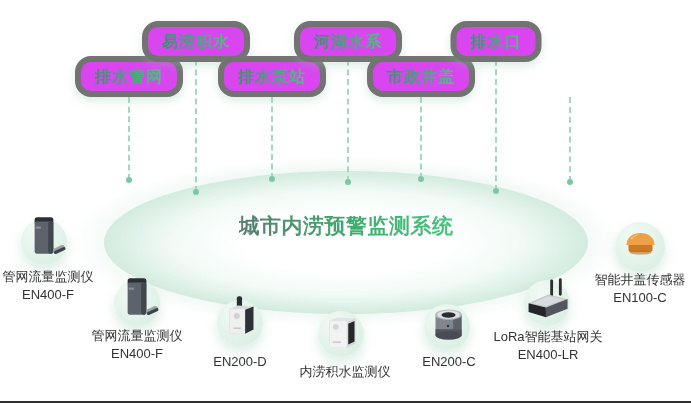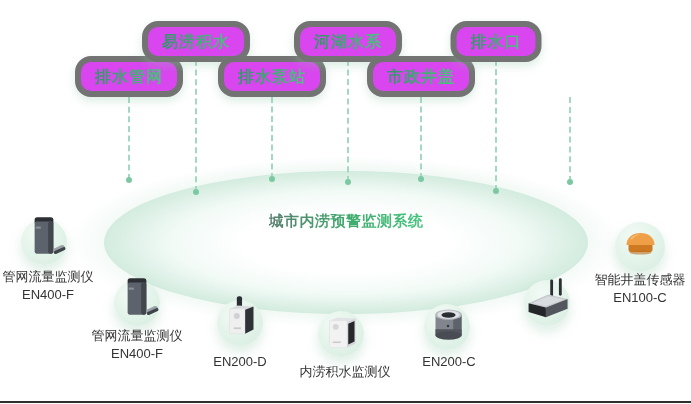--- a/index.html
+++ b/index.html
@@ -33,21 +33,21 @@
     background:radial-gradient(closest-side,rgba(198,229,212,0.95) 0%,rgba(198,229,212,0.55) 62%,rgba(198,229,212,0) 100%);
     z-index:1;
   }
   .ellipse-inner{
     position:absolute;left:104px;top:171px;width:484px;height:143px;border-radius:50%;
     background:radial-gradient(closest-side,#ffffff 0%,#ffffff 42%,rgba(243,251,247,0.95) 72%,rgba(206,233,219,0.85) 100%);
     z-index:2;
   }
   .system-title{
     position:absolute;left:346px;top:212px;transform:translateX(-50%);
-    font-size:15px;font-weight:bold;letter-spacing:0.5px;white-space:nowrap;z-index:4;
+    font-size:21px;font-weight:bold;letter-spacing:0.5px;white-space:nowrap;z-index:4;
     background:linear-gradient(90deg,#587e6e 0%,#3fae6e 55%,#45c57e 100%);
     -webkit-background-clip:text;background-clip:text;color:transparent;
   }
   
   .device-circle{
     position:absolute;width:46px;height:46px;border-radius:50%;z-index:6;
     background:radial-gradient(circle at 38% 30%,#f2faf5 0%,#e2f3e9 55%,#d7ecdf 100%);
     box-shadow:0 6px 12px rgba(160,205,180,0.35);
   }
   .device-circle.big{width:50px;height:50px;}
@@ -163,20 +163,24 @@
   <div class="device-circle" style="left:524px;top:280px">
     <svg width="52" height="52" viewBox="0 0 48 48" style="left:-3px;top:-6px">
       <rect x="27" y="5" width="2.6" height="16" rx="1.3" fill="#2b2e33"></rect>
       <rect x="35" y="4" width="2.6" height="16" rx="1.3" fill="#2b2e33"></rect>
       <polygon points="7,27 25,19 43,23 23,31" fill="#c6c9cd"></polygon>
       <polygon points="10,27 25,20.5 40,23.5 23,29.5" fill="#d9dcdf"></polygon>
       <polygon points="7,27 23,31 23,40 7,35" fill="#232529"></polygon>
       <polygon points="23,31 43,23 43,32 23,40" fill="#53575d"></polygon>
     </svg>
   </div>
+  <div class="device-label" style="left:548px;top:328px">
+    <div>LoRa智能基站网关</div>
+    <div>EN400-LR</div>
+  </div>
 
   <div class="device-circle big" style="left:615px;top:222px">
     <svg width="48" height="48" viewBox="0 0 48 48" style="left:1px;top:2px">
       <path d="M10.5,21 C10.5,13.5 16.5,9 24.5,9 C32.5,9 38.5,13.5 38.5,21 Z" fill="#ef9f45"></path>
       <path d="M14,15 C16.5,11.5 20,10 24.5,10 C22,11 18,12.5 16,15.5 Z" fill="#f6bd77"></path>
       <path d="M12.5,21 h24 v4.5 a2.5,2.5 0 0 1 -2.5,2.5 h-19 a2.5,2.5 0 0 1 -2.5,-2.5 z" fill="#cd7a22"></path>
       <ellipse cx="24.5" cy="28.5" rx="11" ry="2" fill="#b96e1e" opacity="0.6"></ellipse>
     </svg>
   </div>
   <div class="device-label" style="left:640px;top:271px">

